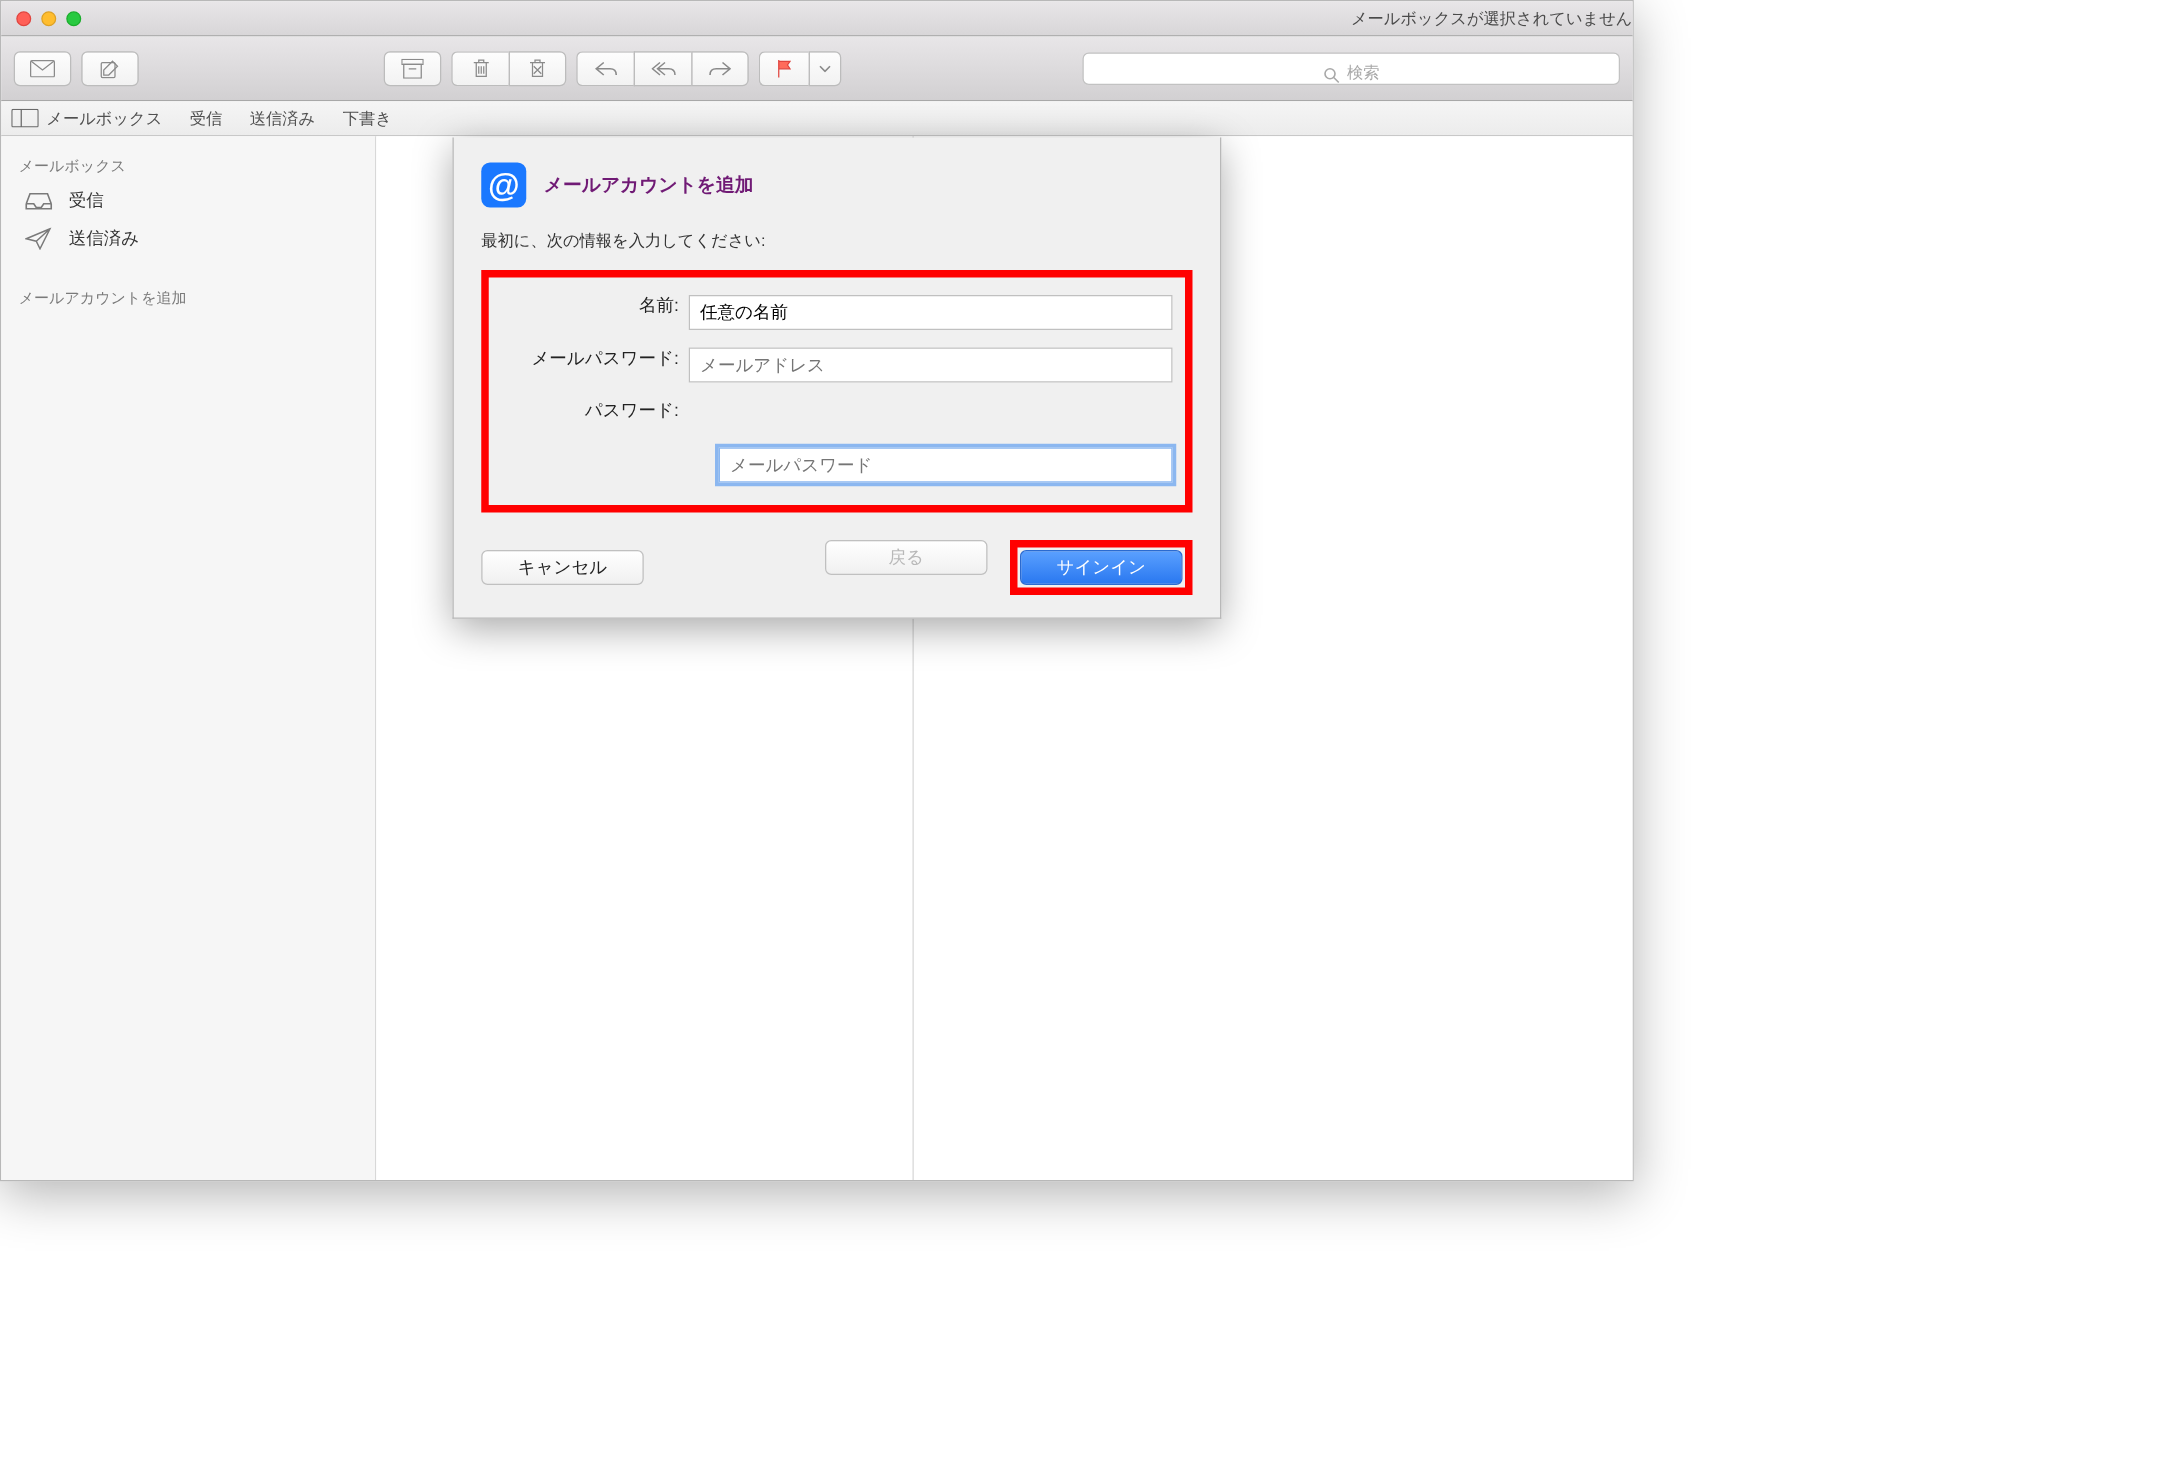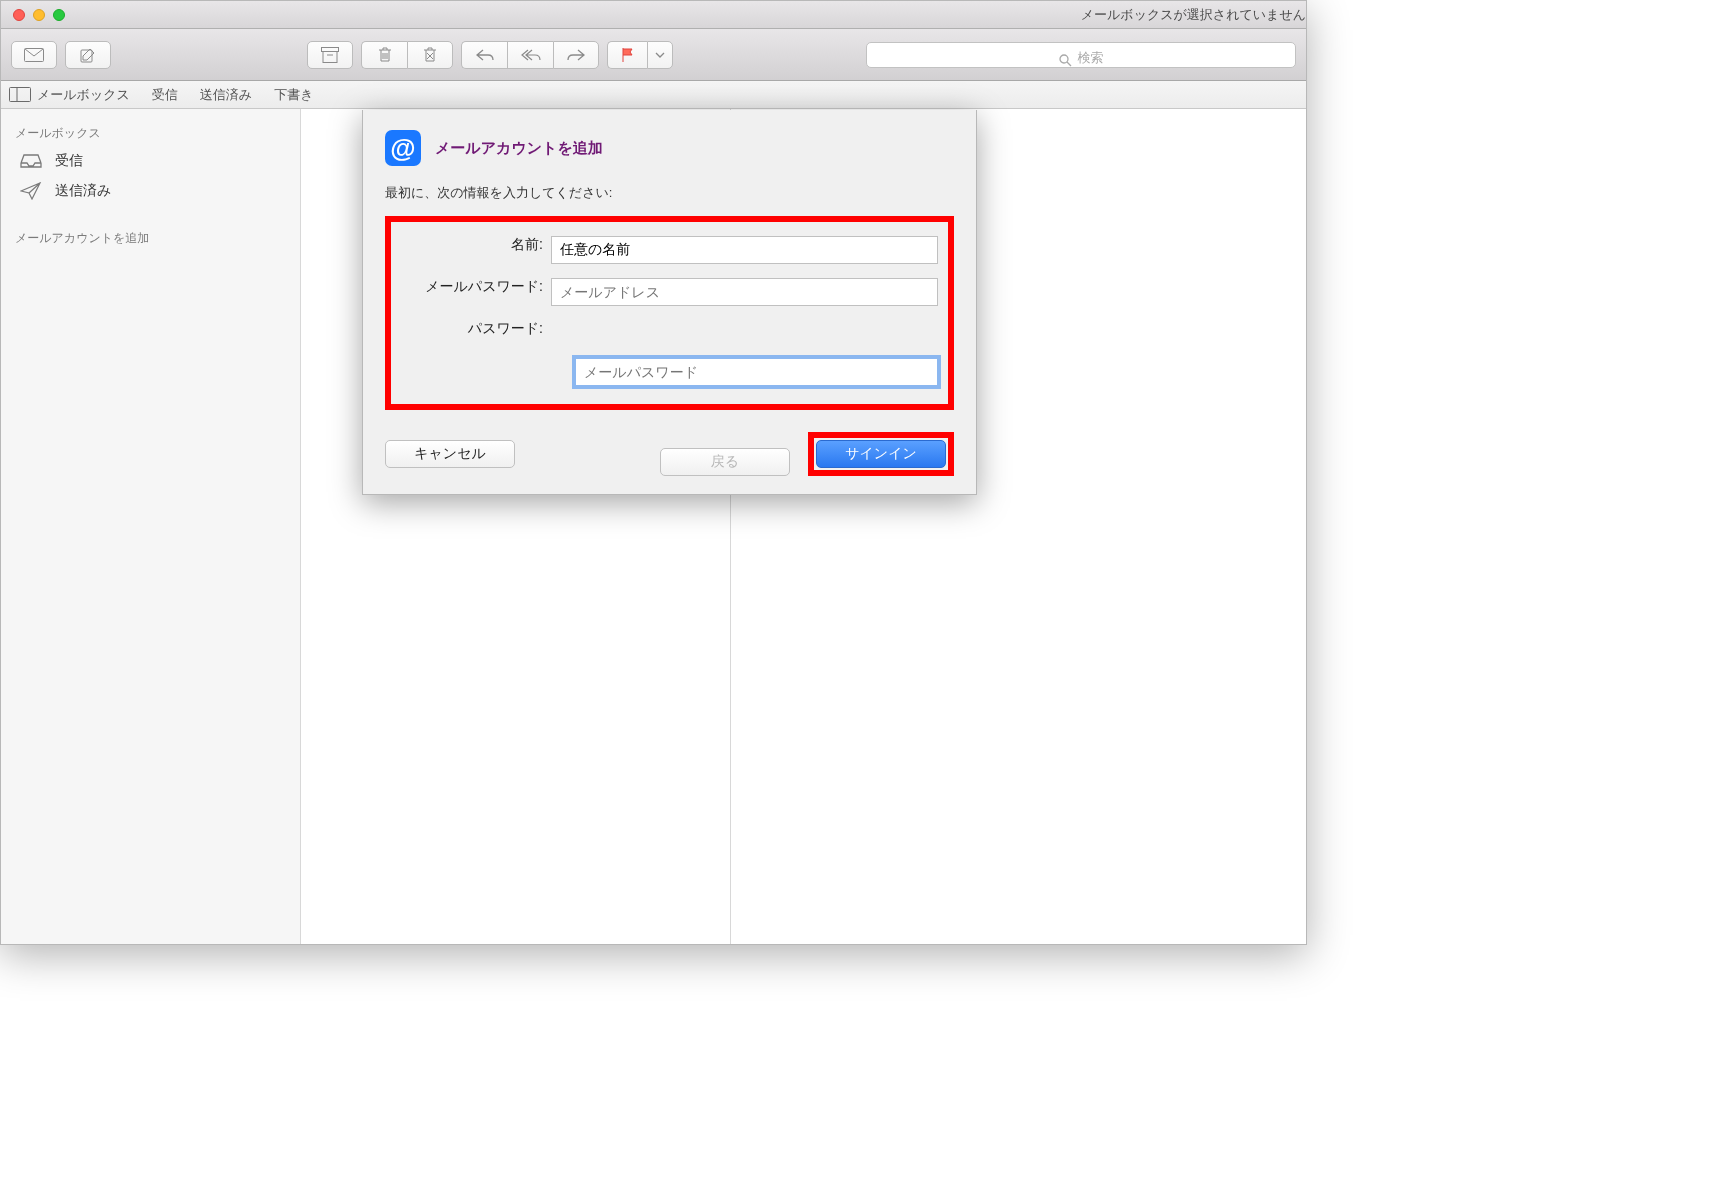--- a/index.html
+++ b/index.html
@@ -159,21 +159,21 @@
 }
 .dlg-btn.disabled { color: #b8b8b8; }
 .dlg-btn.primary {
   background: linear-gradient(#5aa0ff,#2a78f0);
   color: #fff; border-color: #2a6ad0;
 }
 .primary-wrap {
   border: 6px solid #ff0000;
   padding: 2px;
 }
-.right-btns { display: flex; gap: 18px; align-items: flex-end; }
+.right-btns { display: flex; gap: 18px; align-items: flex-start; }
 svg { display: block; }
 </style>
 </head>
 <body>
 
 <div class="window">
 
   <div class="titlebar">
     <div class="traffic-lights">
       <div class="light red"></div>

